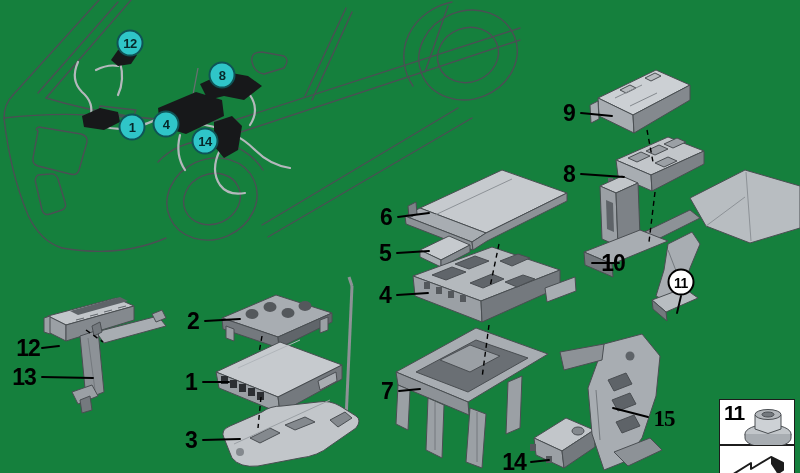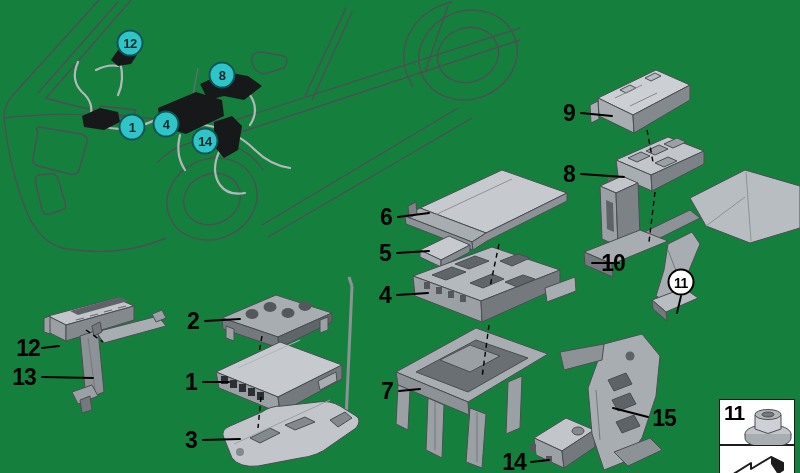--- a/index.html
+++ b/index.html
@@ -318,21 +318,21 @@
   <div class="part-label" style="left:385px;top:253px;">5</div>
   <div class="part-label" style="left:385px;top:295px;">4</div>
   <div class="part-label" style="left:573px;top:263px;margin-left:40px;">10</div>
   <div class="part-label" style="left:387px;top:391px;">7</div>
   <div class="part-label" style="left:193px;top:321px;">2</div>
   <div class="part-label" style="left:191px;top:382px;">1</div>
   <div class="part-label" style="left:191px;top:440px;">3</div>
   <div class="part-label" style="left:28px;top:348px;">12</div>
   <div class="part-label" style="left:24px;top:377px;">13</div>
   <div class="part-label" style="left:514px;top:462px;">14</div>
-  <div class="part-label" style="left:664px;top:418px;">15</div>
+  <div class="part-label" style="left:664px;top:418px;font-family:Liberation Serif, serif;">15</div>
 
   <div class="legend-box" style="left:719px;top:399px;width:76px;height:46px;">
     <span class="legend-num">11</span>
     <svg width="56" height="42" viewBox="0 0 56 42" style="left:18px;top:3px;">
       <ellipse cx="30" cy="31" rx="23" ry="9.5" fill="#c2c6ca" stroke="#4a4e52"></ellipse>
       <path d="M7,31 L7,35 A23,9.5 0 0 0 53,35 L53,31" fill="#a8adb2" stroke="#4a4e52"></path>
       <polygon points="17,12 30,7.5 43,12 43,26 30,30.5 17,26" fill="#cdd1d5" stroke="#4a4e52"></polygon>
       <ellipse cx="30" cy="11.5" rx="13" ry="5" fill="#b4b8bc" stroke="#4a4e52"></ellipse>
       <ellipse cx="30" cy="11.5" rx="6" ry="2.5" fill="#74797e" stroke="#4a4e52"></ellipse>
     </svg>

